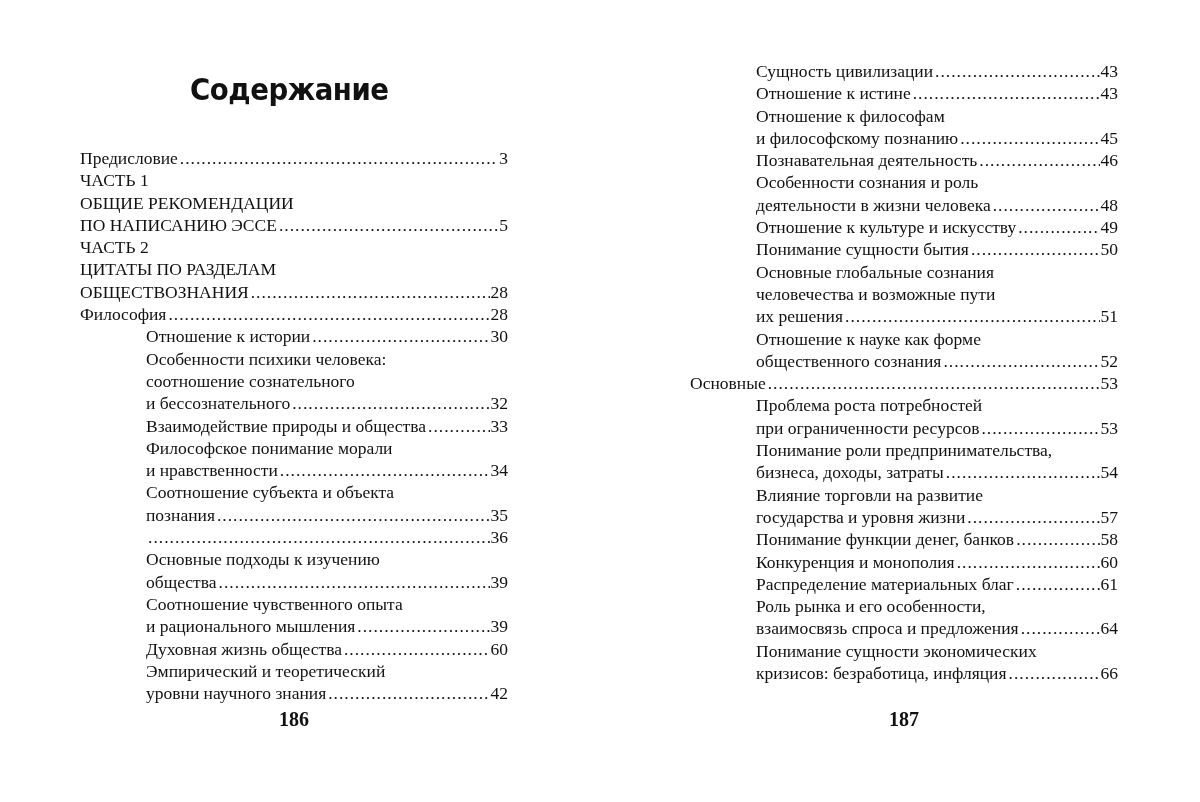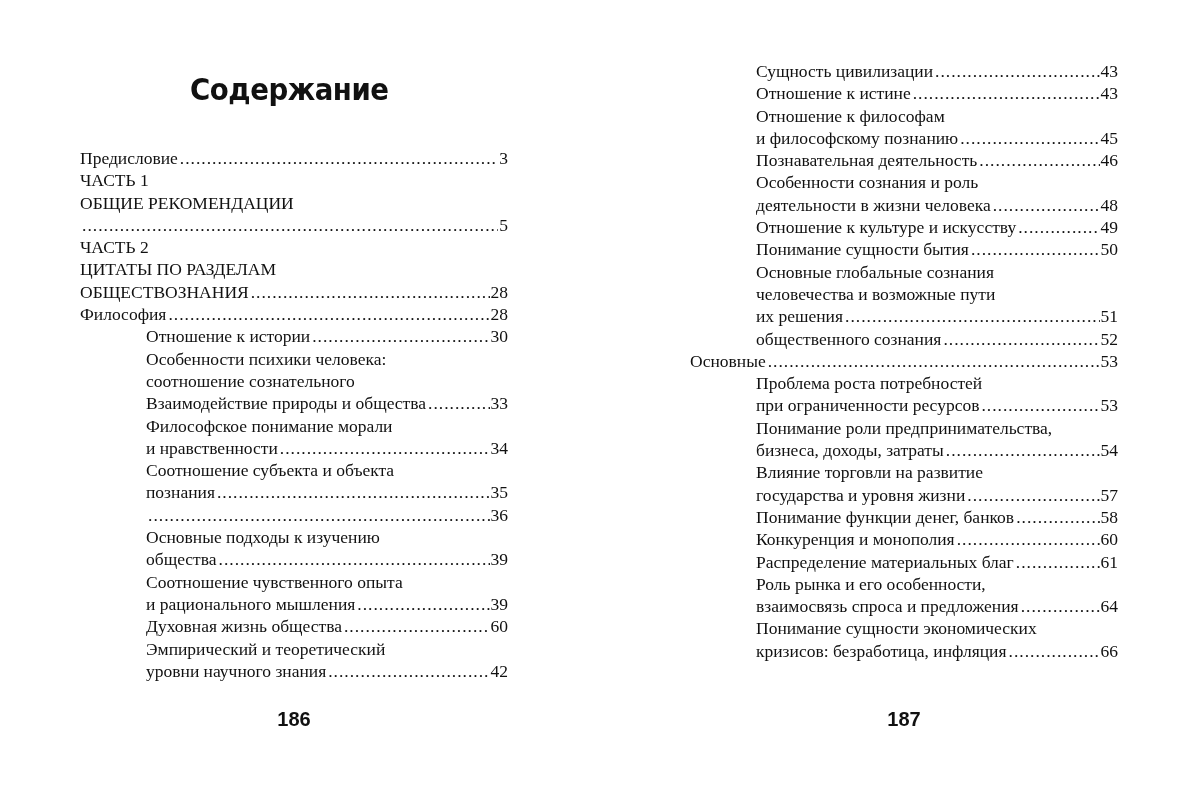--- a/index.html
+++ b/index.html
@@ -30,21 +30,21 @@
   .line .dots {
     flex: 1 1 auto; overflow: hidden; margin: 0 1px 0 2px;
     letter-spacing: 1px;
   }
   .line .dots::before {
     content: "........................................................................................................................................";
   }
   .line .pg { flex: 0 0 auto; text-align: right; }
   .pagenum {
     position: absolute; top: 708px; width: 428px; text-align: center;
-    font-family: Liberation Sans, sans-serif; font-weight: bold; font-size: 20px;
+    font-family: Liberation Serif, serif; font-weight: bold; font-size: 20px;
   }
 </style>
 </head>
 <body>
 
 <div class="page page-left">
   <div class="title">Содержание</div>
   <ul class="toc" id="toc-left">
       <li class="entry">
         <div class="line">
@@ -56,20 +56,21 @@
       <li class="entry">
         <div class="line">
           <span class="txt">ЧАСТЬ 1</span>
         </div>
       </li>
       <li class="entry">
         <div class="line">
           <span class="txt">ОБЩИЕ РЕКОМЕНДАЦИИ</span>
         </div>
         <div class="line">
+          <span class="txt">ПО НАПИСАНИЮ ЭССЕ</span>
           <span class="dots"></span>
           <span class="pg">5</span>
         </div>
       </li>
       <li class="entry">
         <div class="line">
           <span class="txt">ЧАСТЬ 2</span>
         </div>
       </li>
       <li class="entry">
@@ -95,20 +96,25 @@
           <span class="dots"></span>
           <span class="pg">30</span>
         </div>
       </li>
       <li class="entry indent">
         <div class="line">
           <span class="txt">Особенности психики человека:</span>
         </div>
         <div class="line">
           <span class="txt">соотношение сознательного</span>
+        </div>
+        <div class="line">
+          <span class="txt">и бессознательного</span>
+          <span class="dots"></span>
+          <span class="pg">32</span>
         </div>
       </li>
       <li class="entry indent">
         <div class="line">
           <span class="txt">Взаимодействие природы и общества</span>
           <span class="dots"></span>
           <span class="pg">33</span>
         </div>
       </li>
       <li class="entry indent">
@@ -243,20 +249,23 @@
           <span class="txt">человечества и возможные пути</span>
         </div>
         <div class="line">
           <span class="txt">их решения</span>
           <span class="dots"></span>
           <span class="pg">51</span>
         </div>
       </li>
       <li class="entry indent">
         <div class="line">
+          <span class="txt">Отношение к науке как форме</span>
+        </div>
+        <div class="line">
           <span class="txt">общественного сознания</span>
           <span class="dots"></span>
           <span class="pg">52</span>
         </div>
       </li>
       <li class="entry">
         <div class="line">
           <span class="txt">Основные</span>
           <span class="dots"></span>
           <span class="pg">53</span>

